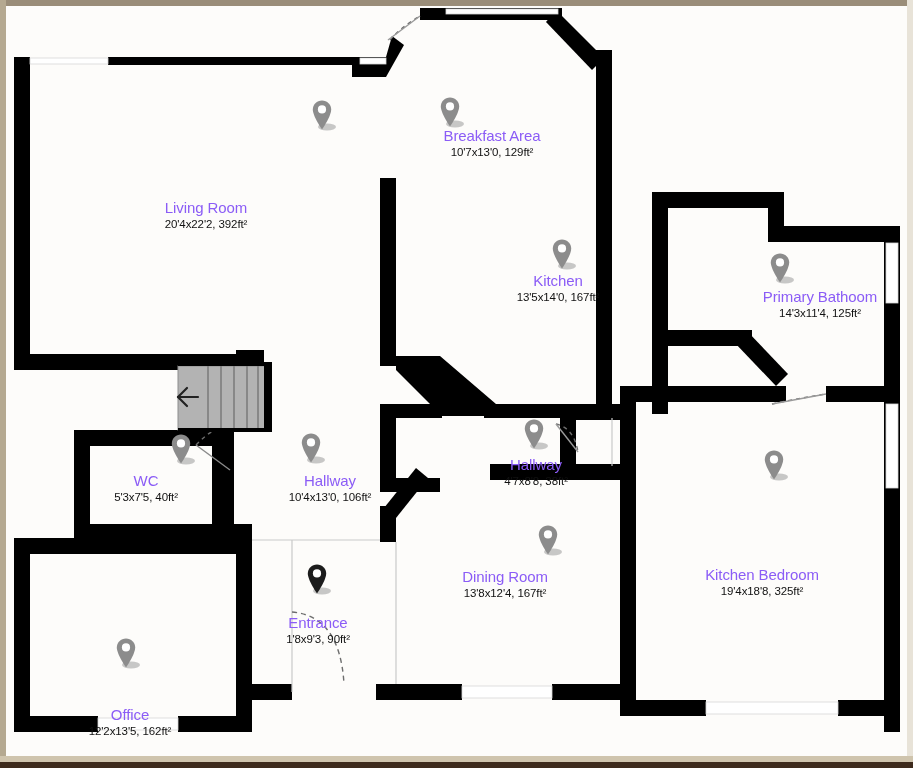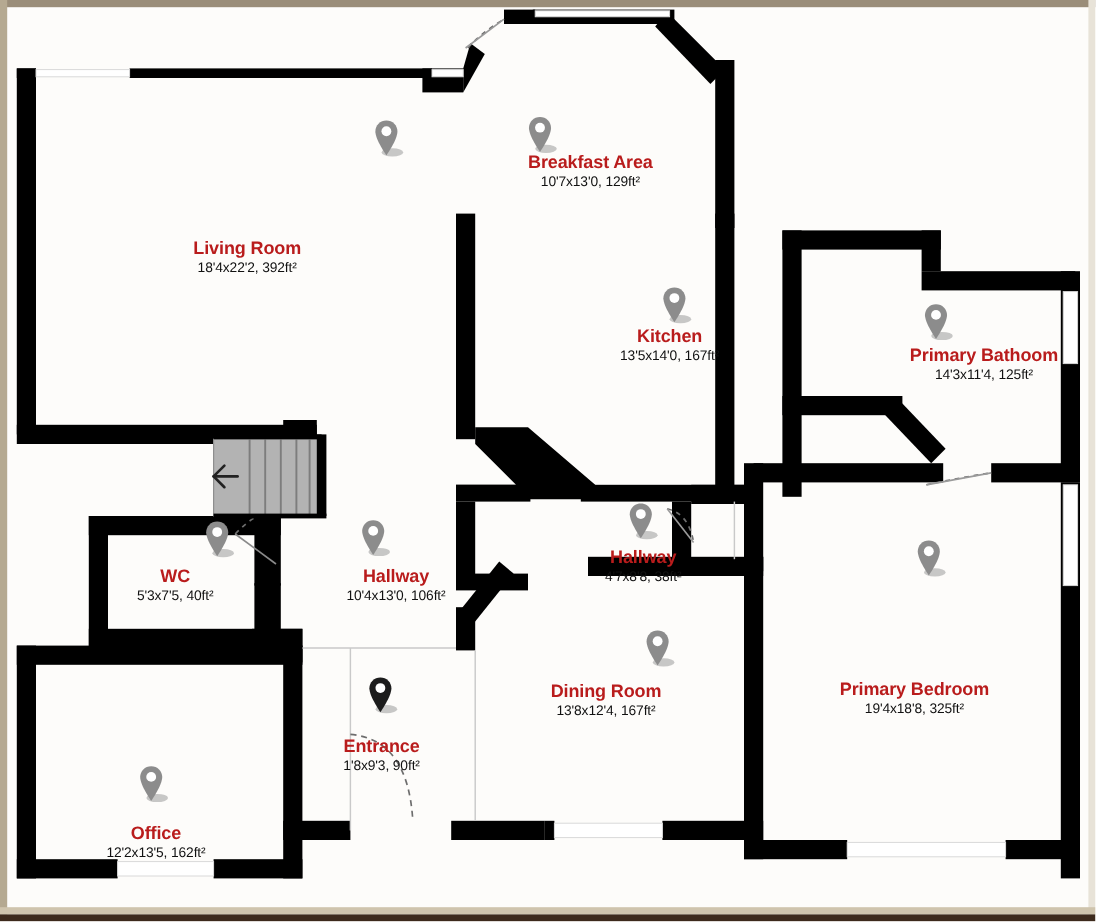--- a/index.html
+++ b/index.html
@@ -45,22 +45,22 @@
   }
   .room-label {
     position: absolute;
     text-align: center;
     transform: translateX(-50%);
     white-space: nowrap;
     pointer-events: auto;
   }
   .room-name {
     font-size: 15px;
-    font-weight: bold;
-    color: #b91c1c;
+    font-weight: normal;
+    color: #8b5cf6;
     line-height: 18px;
     letter-spacing: -0.1px;
   }
   .room-dims {
     font-size: 11.5px;
     font-weight: normal;
     color: #111111;
     line-height: 15px;
     letter-spacing: -0.1px;
   }
@@ -210,21 +210,21 @@
   <div id="room-layer">
       <div class="pin" style="left: 322px; top: 99px;">
         <svg viewBox="0 0 24 34">
           <ellipse cx="17" cy="28" rx="9" ry="3.4" fill="#9b9b9b" opacity="0.55"></ellipse>
           <path d="M12 1.5 C6.8 1.5 2.8 5.5 2.8 10.6 C2.8 17.4 12 30.5 12 30.5 C12 30.5 21.2 17.4 21.2 10.6 C21.2 5.5 17.2 1.5 12 1.5 Z" fill="#8c8c8c"></path>
           <circle cx="12" cy="10.4" r="4.1" fill="#ffffff"></circle>
         </svg>
       </div>
       <div class="room-label" style="left: 206px; top: 199px;">
         <div class="room-name">Living Room</div>
-        <div class="room-dims">18'4x22'2, 392ft²</div>
+        <div class="room-dims">20'4x22'2, 392ft²</div>
       </div>
       <div class="pin" style="left: 450px; top: 96px;">
         <svg viewBox="0 0 24 34">
           <ellipse cx="17" cy="28" rx="9" ry="3.4" fill="#9b9b9b" opacity="0.55"></ellipse>
           <path d="M12 1.5 C6.8 1.5 2.8 5.5 2.8 10.6 C2.8 17.4 12 30.5 12 30.5 C12 30.5 21.2 17.4 21.2 10.6 C21.2 5.5 17.2 1.5 12 1.5 Z" fill="#8c8c8c"></path>
           <circle cx="12" cy="10.4" r="4.1" fill="#ffffff"></circle>
         </svg>
       </div>
       <div class="room-label" style="left: 492px; top: 127px;">
         <div class="room-name">Breakfast Area</div>
@@ -286,21 +286,21 @@
         <div class="room-dims">4'7x8'8, 38ft²</div>
       </div>
       <div class="pin" style="left: 774px; top: 449px;">
         <svg viewBox="0 0 24 34">
           <ellipse cx="17" cy="28" rx="9" ry="3.4" fill="#9b9b9b" opacity="0.55"></ellipse>
           <path d="M12 1.5 C6.8 1.5 2.8 5.5 2.8 10.6 C2.8 17.4 12 30.5 12 30.5 C12 30.5 21.2 17.4 21.2 10.6 C21.2 5.5 17.2 1.5 12 1.5 Z" fill="#8c8c8c"></path>
           <circle cx="12" cy="10.4" r="4.1" fill="#ffffff"></circle>
         </svg>
       </div>
       <div class="room-label" style="left: 762px; top: 566px;">
-        <div class="room-name">Primary Bedroom</div>
+        <div class="room-name">Kitchen Bedroom</div>
         <div class="room-dims">19'4x18'8, 325ft²</div>
       </div>
       <div class="pin" style="left: 548px; top: 524px;">
         <svg viewBox="0 0 24 34">
           <ellipse cx="17" cy="28" rx="9" ry="3.4" fill="#9b9b9b" opacity="0.55"></ellipse>
           <path d="M12 1.5 C6.8 1.5 2.8 5.5 2.8 10.6 C2.8 17.4 12 30.5 12 30.5 C12 30.5 21.2 17.4 21.2 10.6 C21.2 5.5 17.2 1.5 12 1.5 Z" fill="#8c8c8c"></path>
           <circle cx="12" cy="10.4" r="4.1" fill="#ffffff"></circle>
         </svg>
       </div>
       <div class="room-label" style="left: 505px; top: 568px;">
@@ -318,19 +318,19 @@
         <div class="room-name">Entrance</div>
         <div class="room-dims">1'8x9'3, 90ft²</div>
       </div>
       <div class="pin" style="left: 126px; top: 637px;">
         <svg viewBox="0 0 24 34">
           <ellipse cx="17" cy="28" rx="9" ry="3.4" fill="#9b9b9b" opacity="0.55"></ellipse>
           <path d="M12 1.5 C6.8 1.5 2.8 5.5 2.8 10.6 C2.8 17.4 12 30.5 12 30.5 C12 30.5 21.2 17.4 21.2 10.6 C21.2 5.5 17.2 1.5 12 1.5 Z" fill="#8c8c8c"></path>
           <circle cx="12" cy="10.4" r="4.1" fill="#ffffff"></circle>
         </svg>
       </div>
-      <div class="room-label" style="left: 130px; top: 686px;">
+      <div class="room-label" style="left: 130px; top: 706px;">
         <div class="room-name">Office</div>
         <div class="room-dims">12'2x13'5, 162ft²</div>
       </div>
     </div>
 
 </div>
 
 </body></html>

